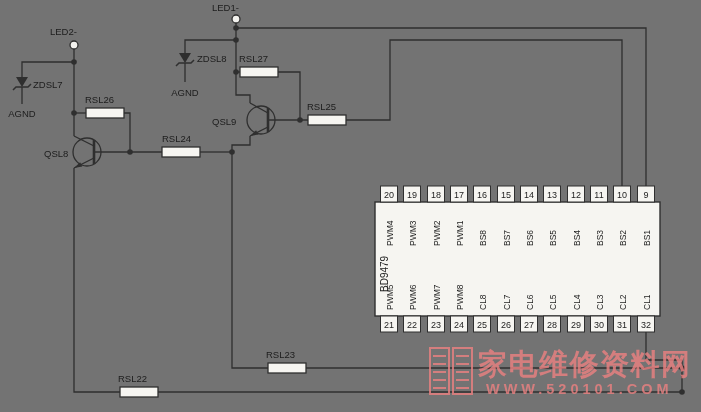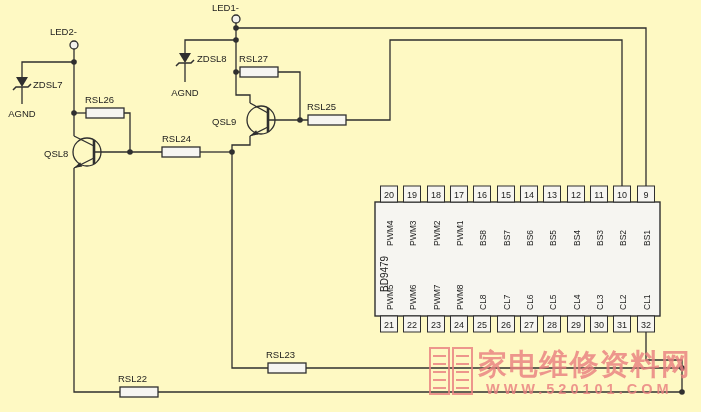--- a/index.html
+++ b/index.html
@@ -1,16 +1,16 @@
 <!DOCTYPE html>
 <html><head>
 <meta charset="utf-8">
 <style>
   html,body{margin:0;padding:0;background:#e8e7e4;}
-  .canvas{position:relative;width:701px;height:412px;background:#fef9c3;overflow:hidden;
+  .canvas{position:relative;width:701px;height:412px;background:#737373;overflow:hidden;
           font-family:"Liberation Sans", sans-serif;}
   svg text{font-family:"Liberation Sans", sans-serif;fill:#1d1d1d;}
   .lbl{font-size:9.5px;}
   .pin-num{font-size:9px;text-anchor:middle;}
   .pin-name{font-size:8.5px;}
   .wm-name{font-size:29px;font-weight:bold;fill:#ea8181;letter-spacing:1.5px;}
   .wm-url{font-size:14.5px;font-weight:bold;fill:#ea8181;letter-spacing:4px;}
 </style>
 </head>
 <body>

